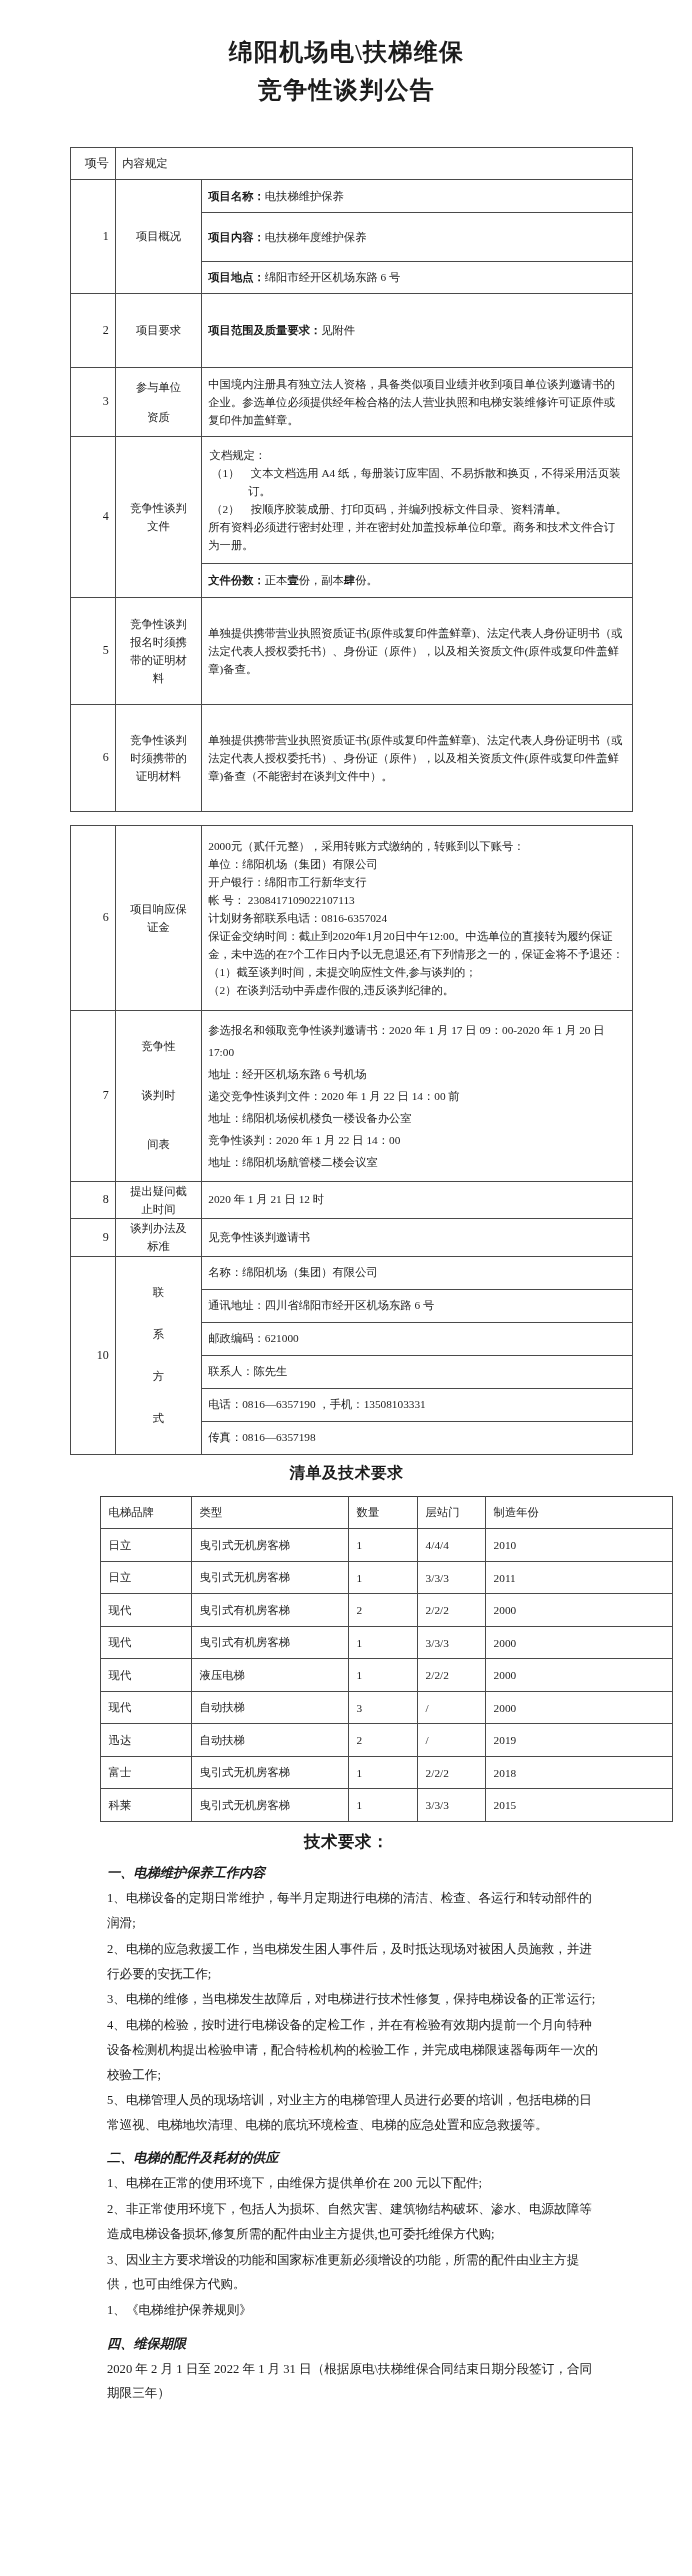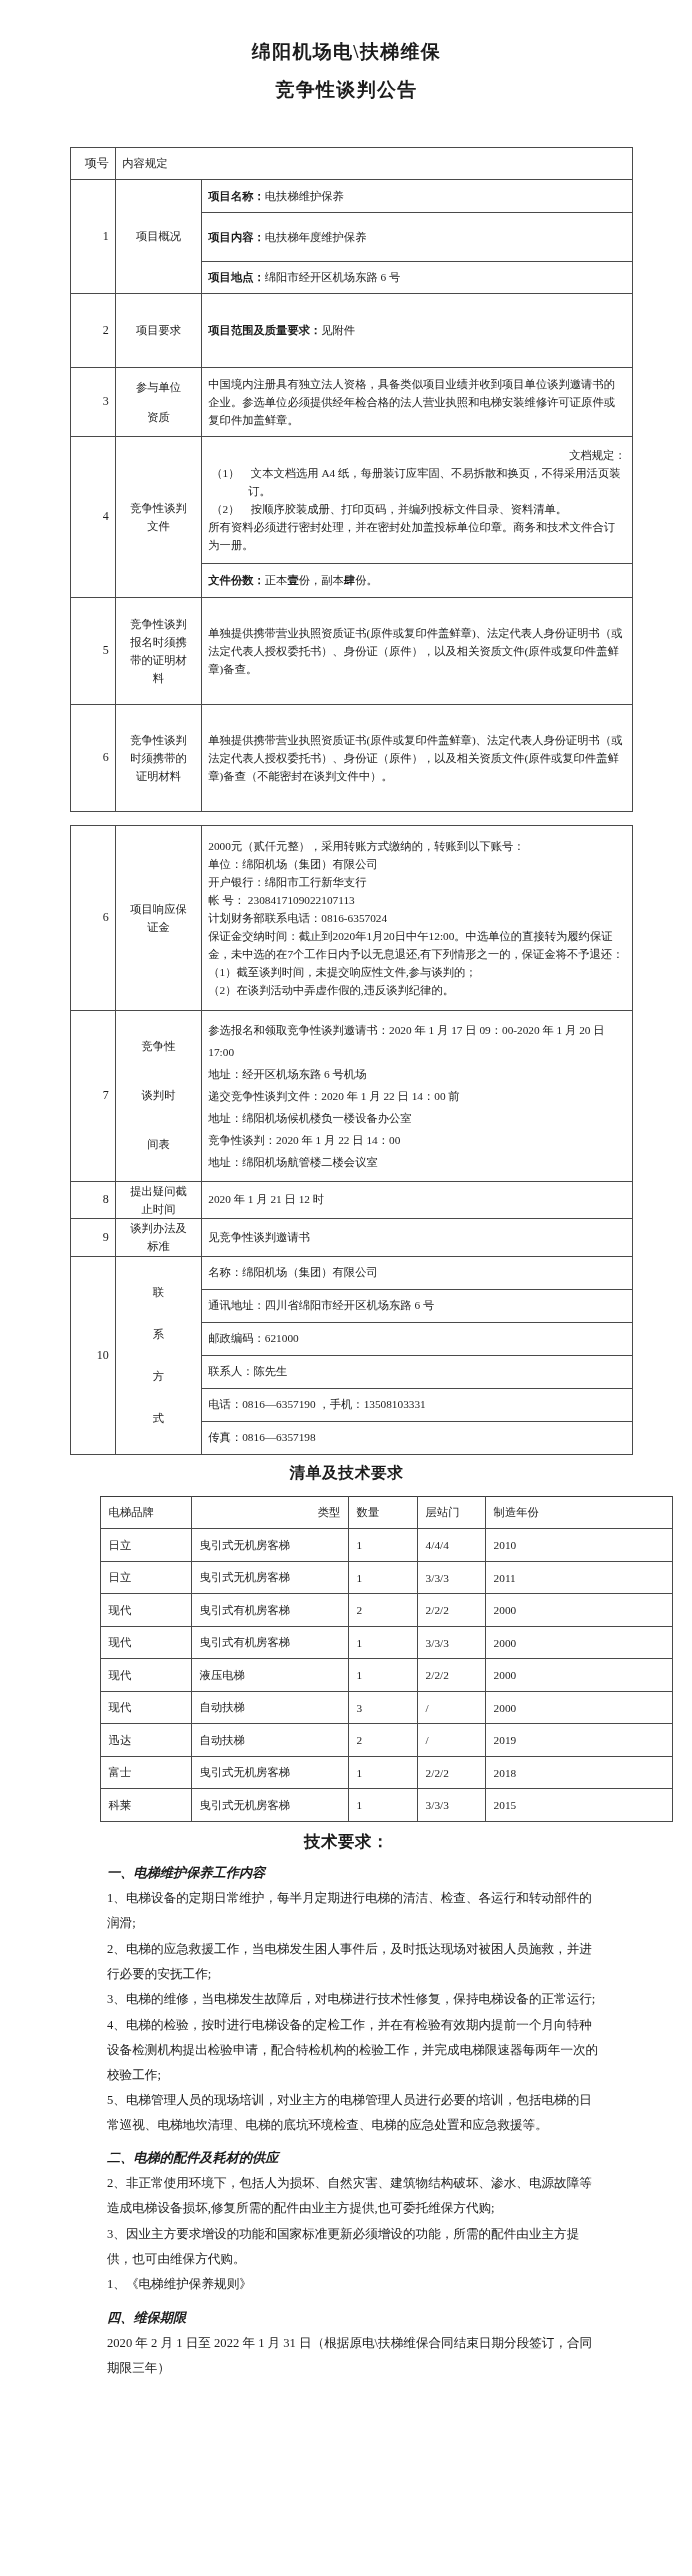--- a/index.html
+++ b/index.html
@@ -1,52 +1,52 @@
 <!DOCTYPE html>
 <html style="font-size:10px"><head>
 <meta charset="utf-8">
 <style>
   html,body{margin:0;padding:0;background:#ffffff;}
   body{width:693px;color:#1c1c1c;font-family:"Liberation Serif","DejaVu Serif",serif;}
   .page{width:693px;padding-top:33px;padding-bottom:38px;}
 
   
-  .doc-title{ text-align:center; font-weight:bold; font-size:19px; line-height:38px; letter-spacing:1.3px;}
+  .doc-title{ text-align:center; font-weight:bold; font-size:24px; line-height:38px; letter-spacing:1.3px;}
 
   
   table.ann{ border-collapse:collapse; table-layout:fixed; margin-left:70px; width:562px;
              font-size:11.3px; }
   table.ann td{ border:0.6px solid #4a4a4a; padding:0 6.3px; vertical-align:middle; overflow:hidden;}
   table.ann{ border:1.3px solid #262626; }
   tr.major > td{ border-top:1.3px solid #262626; }
   td.no-cell{ text-align:right; font-size:12px; padding:0;}
   td.cat-cell{ text-align:center; line-height:18px; padding:0 3.8px;}
   td.cat-loose{ line-height:30px;}
   td.cat-xloose{ line-height:49px;}
   td.cat-vert{ line-height:42px;}
   .lbl{ font-weight:bold; }
   .lh-tight div, .lh-tight{ line-height:18px; }
   .wraptext{ line-height:18px; }
   td.pad-v{ padding-top:5px; padding-bottom:5px; }
-  .rule-indent{ padding-left:1.3px;text-align:right; }
+  .rule-indent{ padding-left:1.3px; }
   .rule-item{ padding-left:40px; text-indent:-37px; }
   .p7 div{ line-height:22px; }
   .money div{ line-height:18px; }
   .ann-gap{ height:13.2px; }
   .t1-margin{ margin-top:38px; }
 
   
   .attach-heading{ margin:10px 0 0 107px; font-weight:bold; font-size:19px; }
   .attach-subtitle{ margin-top:8.8px; text-align:center; font-weight:bold; font-size:15.7px; letter-spacing:0.6px;}
   table.elev{ border-collapse:collapse; table-layout:fixed; margin:11.3px 0 0 100px; width:573px;
               font-size:11.3px; border:1.3px solid #262626;}
   table.elev th, table.elev td{ border:0.6px solid #4a4a4a; border-top:1.3px solid #3a3a3a; height:31.5px;
               padding:0 7.6px; font-weight:normal; text-align:left; overflow:hidden;}
   table.elev th.c-type, table.elev td.c-type{ }
-  table.elev th.c-type{ text-align:right; }
+  table.elev th.c-type{ text-align:left; }
 
   
   .tech-title{ margin-top:8.8px; text-align:center; font-weight:bold; font-size:16.4px; letter-spacing:0.6px;}
   .tech-body{ margin:6.3px 94px 0 107px; font-size:12.6px; }
   .tech-h{ font-weight:bold; font-size:13.2px; line-height:25px; margin-top:7.6px;font-style:italic; }
   .tech-p{ line-height:24.6px; margin:1.3px 0; }
 </style>
 </head>
 <body>
 
@@ -304,20 +304,21 @@
 
   <div class="tech-title">技术要求：</div>
   <div class="tech-body">
       <div class="tech-h">一、电梯维护保养工作内容</div>
       <div class="tech-p">1、电梯设备的定期日常维护，每半月定期进行电梯的清洁、检查、各运行和转动部件的润滑;</div>
       <div class="tech-p">2、电梯的应急救援工作，当电梯发生困人事件后，及时抵达现场对被困人员施救，并进行必要的安抚工作;</div>
       <div class="tech-p">3、电梯的维修，当电梯发生故障后，对电梯进行技术性修复，保持电梯设备的正常运行;</div>
       <div class="tech-p">4、电梯的检验，按时进行电梯设备的定检工作，并在有检验有效期内提前一个月向特种设备检测机构提出检验申请，配合特检机构的检验工作，并完成电梯限速器每两年一次的校验工作;</div>
       <div class="tech-p">5、电梯管理人员的现场培训，对业主方的电梯管理人员进行必要的培训，包括电梯的日常巡视、电梯地坎清理、电梯的底坑环境检查、电梯的应急处置和应急救援等。</div>
       <div class="tech-h">二、电梯的配件及耗材的供应</div>
+      <div class="tech-p">1、电梯在正常的使用环境下，由维保方提供单价在 200 元以下配件;</div>
       <div class="tech-p">2、非正常使用环境下，包括人为损坏、自然灾害、建筑物结构破坏、渗水、电源故障等造成电梯设备损坏,修复所需的配件由业主方提供,也可委托维保方代购;</div>
       <div class="tech-p">3、因业主方要求增设的功能和国家标准更新必须增设的功能，所需的配件由业主方提供，也可由维保方代购。</div>
       <div class="tech-p">1、《电梯维护保养规则》</div>
       <div class="tech-h">四、维保期限</div>
       <div class="tech-p">2020 年 2 月 1 日至 2022 年 1 月 31 日（根据原电\扶梯维保合同结束日期分段签订，合同期限三年）</div>
     </div>
 
 </div>
 
 

